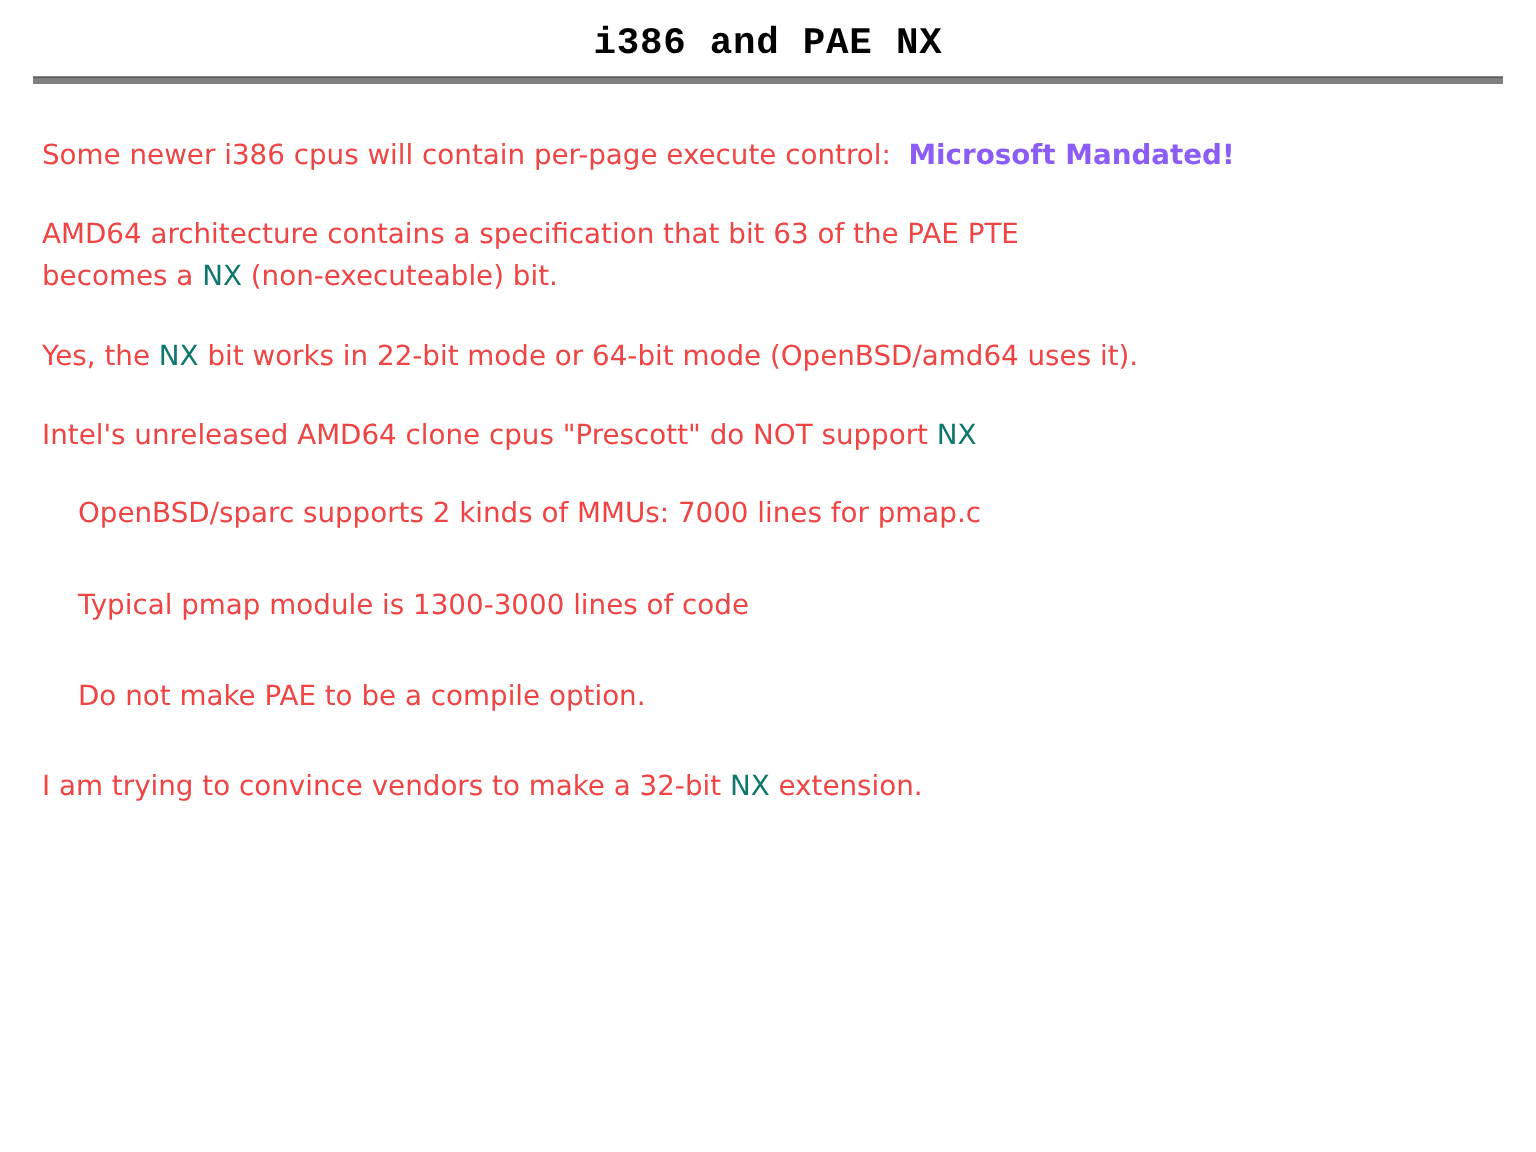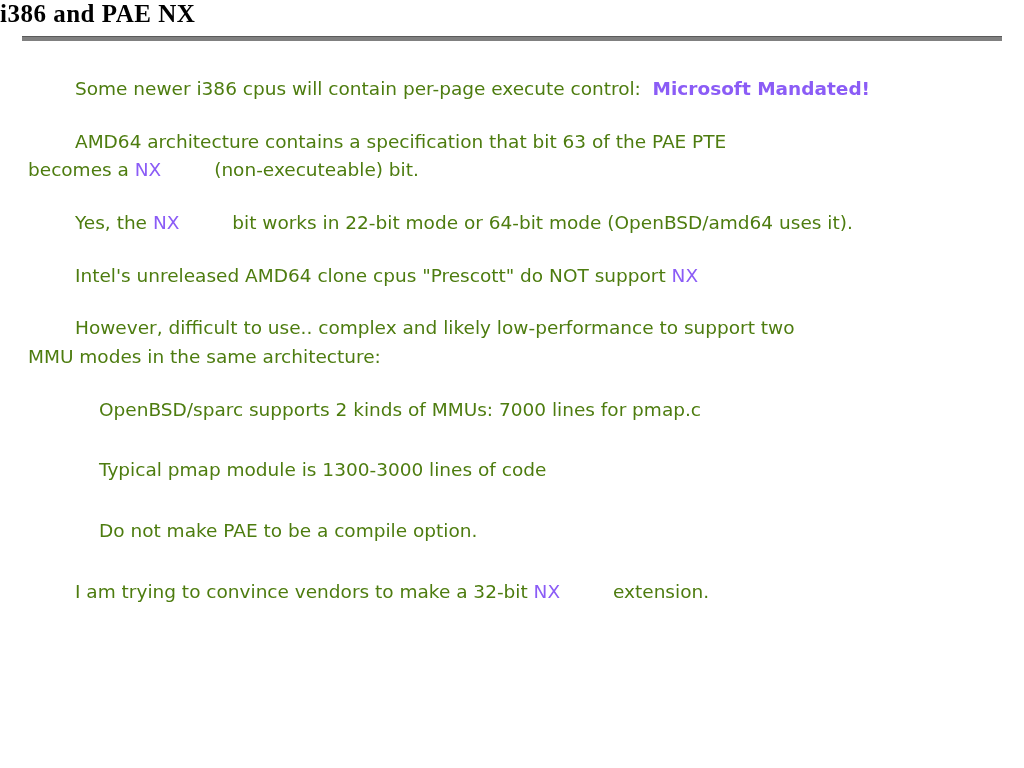--- a/index.html
+++ b/index.html
@@ -13,26 +13,27 @@
     font-family: "DejaVu Sans", sans-serif;
     overflow: hidden;
   }
   .slide {
     position: relative;
     width: 1024px;
     height: 768px;
     box-sizing: border-box;
   }
   .slide-title {
-    font-family: Liberation Serif, serif;
+    text-align: center;
+    font-family: Liberation Mono, monospace;
     font-weight: bold;
     font-size: 25px;
     color: #000000;
     letter-spacing: 0.5px;
-    padding-top: 0;
+    padding-top: 14px;
   }
   .title-rule {
     margin: 8px 22px 0 22px;
     height: 4px;
     background: #808080;
     border-top: 1px solid #5a5a5a;
   }
   .body {
     padding: 34px 28px 0 28px;
   }
@@ -45,39 +46,36 @@
   }
   .indent {
     margin-left: 24px;
     margin-bottom: 32px;
   }
   .red {
     color: #8b5cf6;
     font-weight: bold;
   }
   .green {
-    color: #8b5cf6;
+    color: #0f766e;
   }
   .blue {
-    color: #4d7c0f;
-    margin-left: 47px;
+    color: #ef4444;
   }
 </style>
 </head>
 <body>
 
 <div class="slide">
   <div class="slide-title">i386 and PAE NX</div>
   <div class="title-rule"></div>
   <div class="body">
       <p class="para"><span class="blue">Some newer i386 cpus will contain per-page execute control:  </span><span class="red">Microsoft Mandated!</span></p>
       <p class="para"><span class="blue">AMD64 architecture contains a specification that bit 63 of the PAE PTE
 becomes a </span><span class="green">NX</span><span class="blue"> (non-executeable) bit.</span></p>
       <p class="para"><span class="blue">Yes, the </span><span class="green">NX</span><span class="blue"> bit works in 22-bit mode or 64-bit mode (OpenBSD/amd64 uses it).</span></p>
       <p class="para"><span class="blue">Intel's unreleased AMD64 clone cpus "Prescott" do NOT support </span><span class="green">NX</span></p>
-      <p class="para"><span class="blue">However, difficult to use.. complex and likely low-performance to support two
-MMU modes in the same architecture:</span></p>
       <p class="para indent"><span class="blue">OpenBSD/sparc supports 2 kinds of MMUs: 7000 lines for pmap.c</span></p>
       <p class="para indent"><span class="blue">Typical pmap module is 1300-3000 lines of code</span></p>
       <p class="para indent"><span class="blue">Do not make PAE to be a compile option.</span></p>
       <p class="para"><span class="blue">I am trying to convince vendors to make a 32-bit </span><span class="green">NX</span><span class="blue"> extension.</span></p>
     </div>
 </div>
 
 </body></html>

